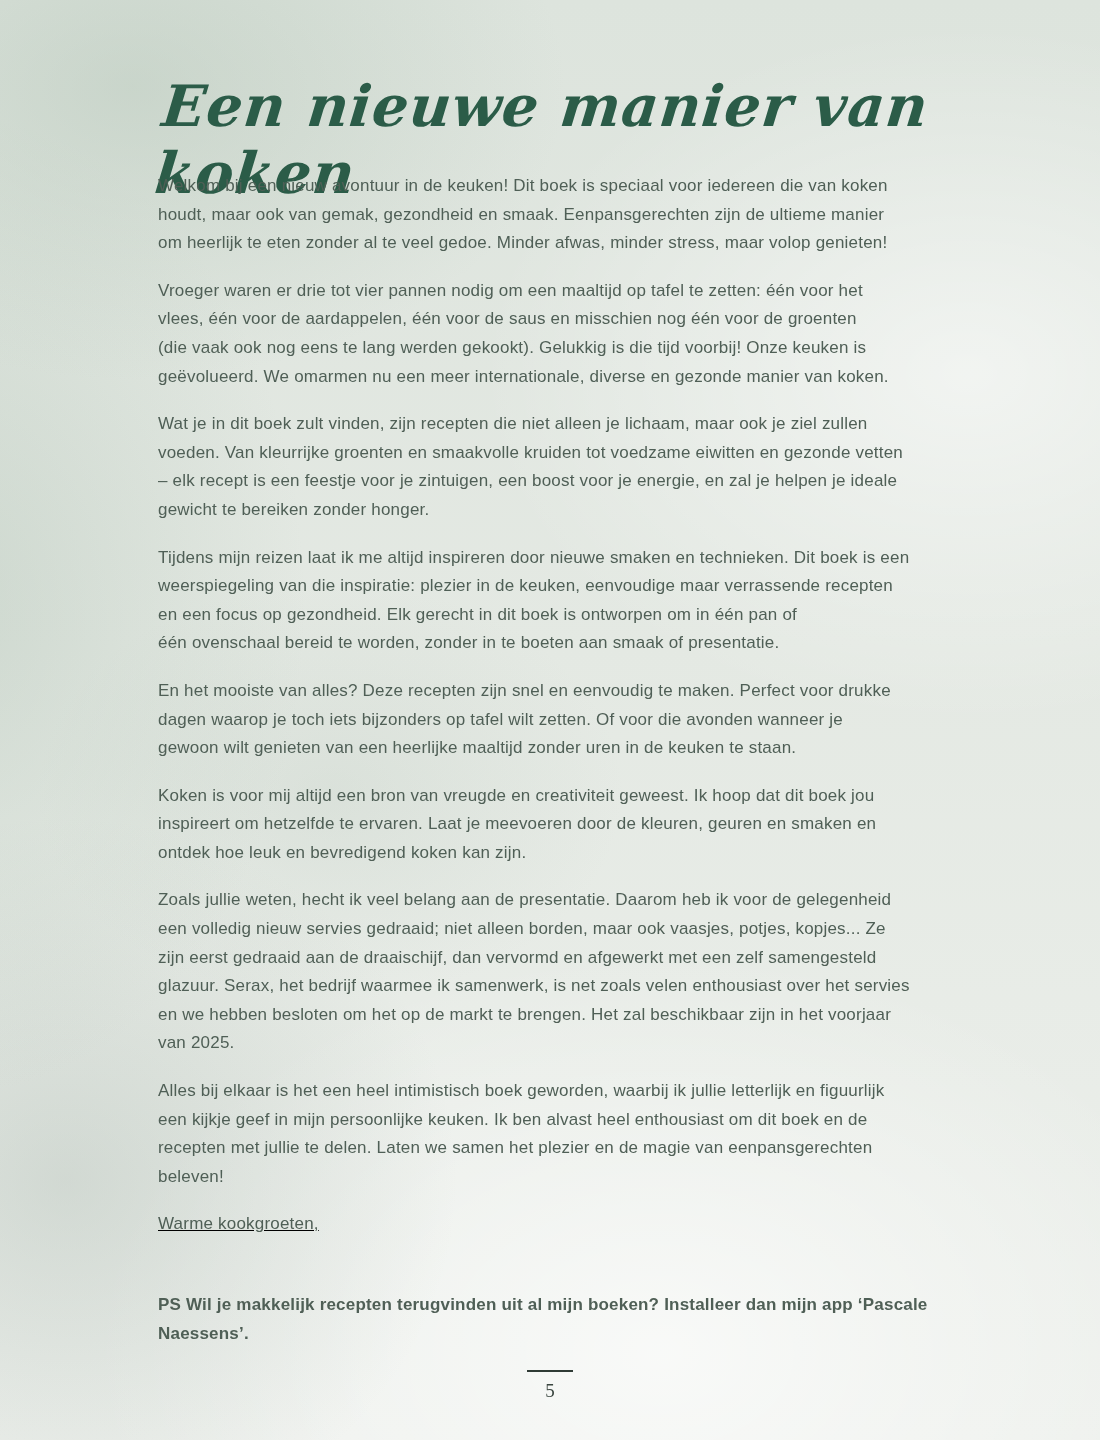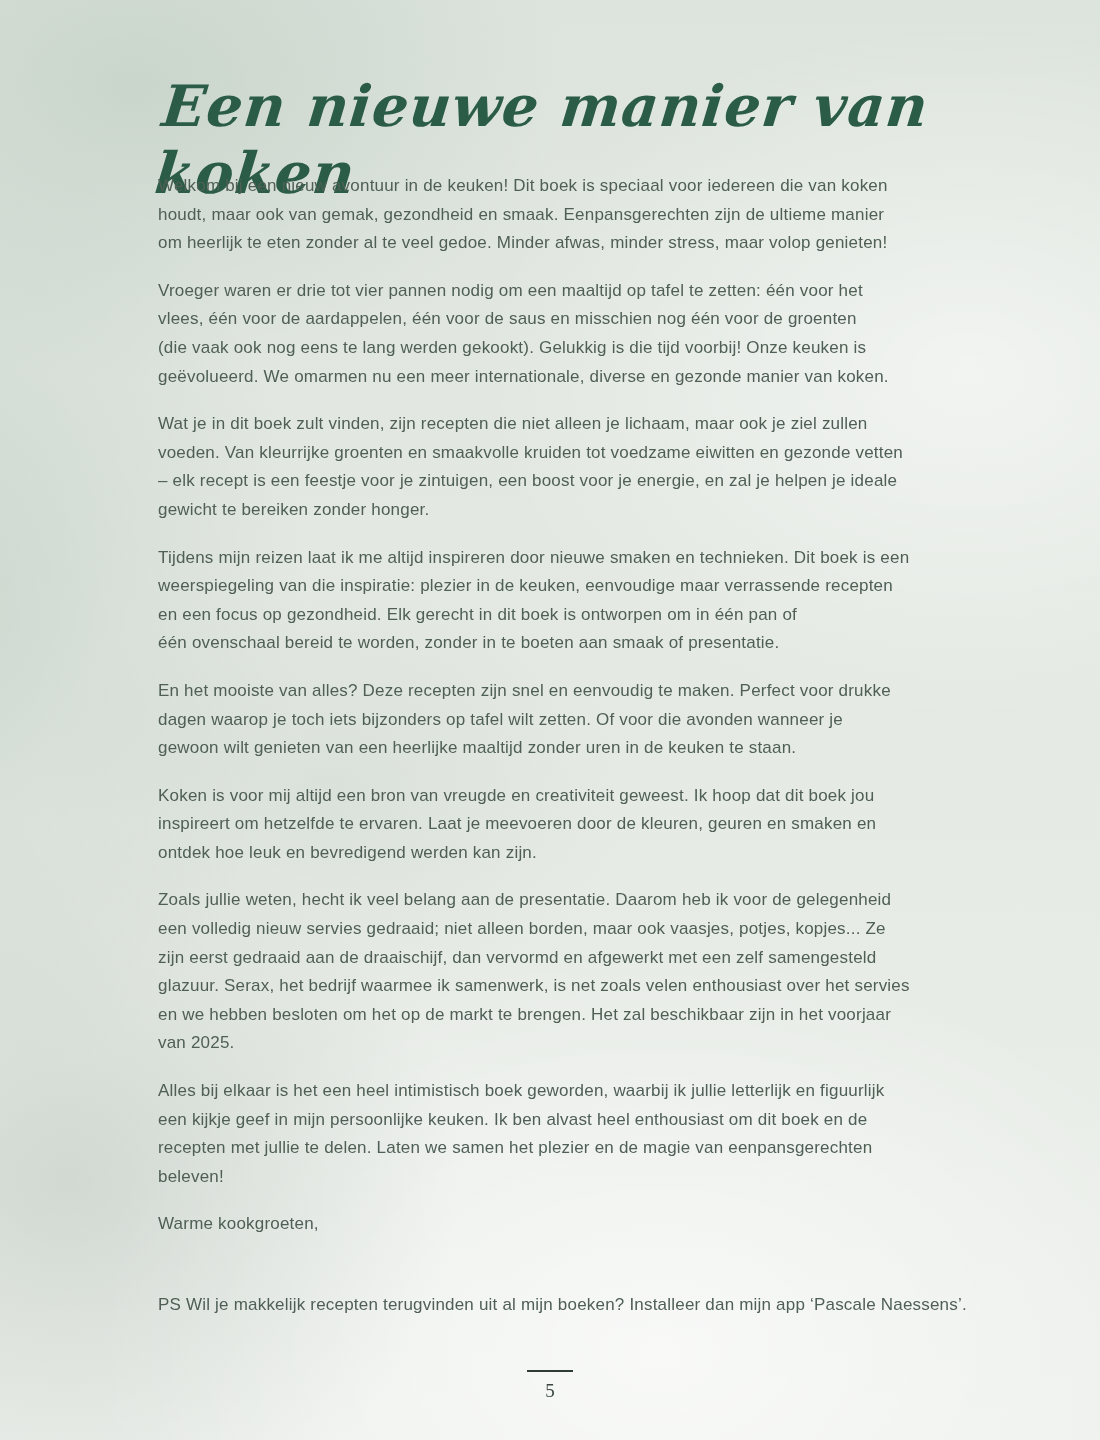--- a/index.html
+++ b/index.html
@@ -49,23 +49,25 @@
     line-height: 28.6px;
     letter-spacing: 0.2px;
     color: #4f5f56;
     white-space: pre-line;
   }
   .signature-block p {
     margin: 0;
   }
   .signature-block {
     margin-bottom: 10px;
+    text-decoration: underline;
   }
   .postscript {
     margin-top: 52px !important;
+    font-weight: bold;
   }
   .footer {
     position: absolute;
     left: 0;
     bottom: 38px;
     width: 100%;
     text-align: center;
   }
   .footer-rule {
     width: 46px;
@@ -100,21 +102,21 @@
 gewicht te bereiken zonder honger.</p>
     <p>Tijdens mijn reizen laat ik me altijd inspireren door nieuwe smaken en technieken. Dit boek is een
 weerspiegeling van die inspiratie: plezier in de keuken, eenvoudige maar verrassende recepten
 en een focus op gezondheid. Elk gerecht in dit boek is ontworpen om in één pan of
 één ovenschaal bereid te worden, zonder in te boeten aan smaak of presentatie.</p>
     <p>En het mooiste van alles? Deze recepten zijn snel en eenvoudig te maken. Perfect voor drukke
 dagen waarop je toch iets bijzonders op tafel wilt zetten. Of voor die avonden wanneer je
 gewoon wilt genieten van een heerlijke maaltijd zonder uren in de keuken te staan.</p>
     <p>Koken is voor mij altijd een bron van vreugde en creativiteit geweest. Ik hoop dat dit boek jou
 inspireert om hetzelfde te ervaren. Laat je meevoeren door de kleuren, geuren en smaken en
-ontdek hoe leuk en bevredigend werden kan zijn.</p>
+ontdek hoe leuk en bevredigend koken kan zijn.</p>
     <p>Zoals jullie weten, hecht ik veel belang aan de presentatie. Daarom heb ik voor de gelegenheid
 een volledig nieuw servies gedraaid; niet alleen borden, maar ook vaasjes, potjes, kopjes... Ze
 zijn eerst gedraaid aan de draaischijf, dan vervormd en afgewerkt met een zelf samengesteld
 glazuur. Serax, het bedrijf waarmee ik samenwerk, is net zoals velen enthousiast over het servies
 en we hebben besloten om het op de markt te brengen. Het zal beschikbaar zijn in het voorjaar
 van 2025.</p>
     <p>Alles bij elkaar is het een heel intimistisch boek geworden, waarbij ik jullie letterlijk en figuurlijk
 een kijkje geef in mijn persoonlijke keuken. Ik ben alvast heel enthousiast om dit boek en de
 recepten met jullie te delen. Laten we samen het plezier en de magie van eenpansgerechten
 beleven!</p>

